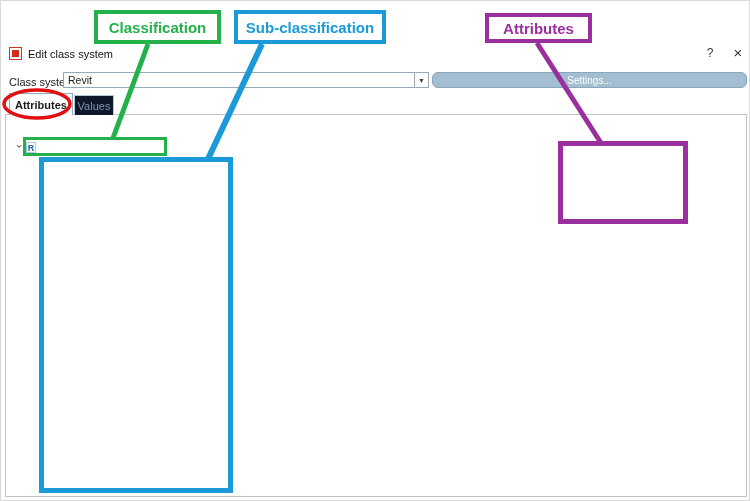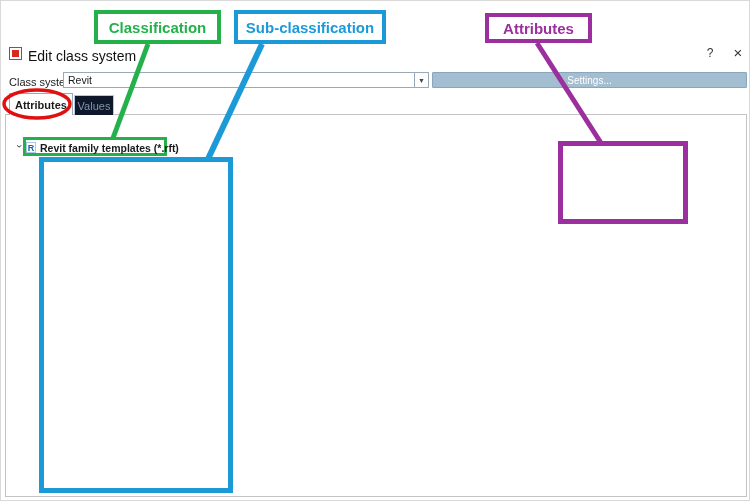--- a/index.html
+++ b/index.html
@@ -16,33 +16,33 @@
   #ann-svg{position:absolute;left:0;top:0;z-index:45;pointer-events:none;}
   .hl-box{position:absolute;box-sizing:border-box;z-index:40;pointer-events:none;background:transparent;}
   .hl-green {border:3px solid #24b14b;}
   .hl-blue  {border:5px solid #1c9ad8;}
   .hl-purple{border:5px solid #9b2f9e;}
 
   
   .app-icon{left:8px;top:46px;width:13px;height:13px;border:1px solid #c0392b;background:#fff;
             box-sizing:border-box;display:flex;align-items:center;justify-content:center;}
   .app-icon .inner{width:7px;height:7px;background:#d62a1e;}
-  .win-title{left:27px;top:47px;font-size:14px;color:#111;}
+  .win-title{left:27px;top:47px;font-size:11px;color:#111;}
   .win-help{left:702px;top:45px;font-size:12px;color:#333;width:14px;text-align:center;cursor:default;}
   .win-close{left:729px;top:43px;font-size:15px;color:#333;width:16px;text-align:center;cursor:default;}
 
   .cs-label{left:8px;top:75px;font-size:11px;}
   .combo{box-sizing:border-box;border:1px solid #9aa9b8;background:#fff;display:flex;align-items:center;font-size:10.5px;}
   .combo .val{flex:1;padding-left:4px;white-space:nowrap;overflow:hidden;}
   .combo .dd{width:13px;align-self:stretch;border-left:1px solid #9aa9b8;display:flex;align-items:center;
              justify-content:center;font-size:7px;color:#444;background:#fdfdfd;}
   #cs-combo{left:62px;top:71px;width:366px;height:16px;}
   .btn-blue{box-sizing:border-box;background:#a3bdd1;border:1px solid #8aa6bc;color:#fff;
             display:flex;align-items:center;justify-content:center;font-size:10px;}
-  #settings-btn{left:431px;top:71px;width:315px;height:16px;border-radius:1px;}
+  #settings-btn{left:431px;top:71px;width:315px;height:16px;border-radius:6px;}
 
   
   .tab{box-sizing:border-box;display:flex;align-items:center;justify-content:center;font-size:11px;}
   #tab-attributes{left:8px;top:92px;width:64px;height:22px;background:#fff;border:1px solid #9aa9b8;
                   border-bottom:none;font-weight:bold;z-index:3;}
   #tab-values{left:73px;top:94px;width:40px;height:20px;background:#0f172a;border:1px solid #b5c7d8;
               border-bottom:none;color:#7e95ac;z-index:2;}
   .panel{left:4px;top:113px;width:742px;height:383px;border:1px solid #c3c3c3;background:#fff;box-sizing:border-box;z-index:1;}
 
   
@@ -114,21 +114,20 @@
     <span class="val">Classes</span>
     <span class="dd">▼</span>
   </div>
 
   <div class="abs guide" style="left:10px;top:140px;height:352px;"></div>
   <div class="abs guide" style="left:31px;top:154px;height:326px;"></div>
 
   <div class="abs tree-root">
     <span class="chev open">›</span>
     <span class="r-icon">R</span>
-    <span class="label">Revit family templates (*.rft)</span>
   </div>
 
   <div class="abs tree-kids">
 
       <div class="tree-row">
         <span class="chev">›</span>
         <span class="r-icon">R</span>
         <span class="label">(Metric) Curtain Panel Pattern Based</span>
       </div>
 

